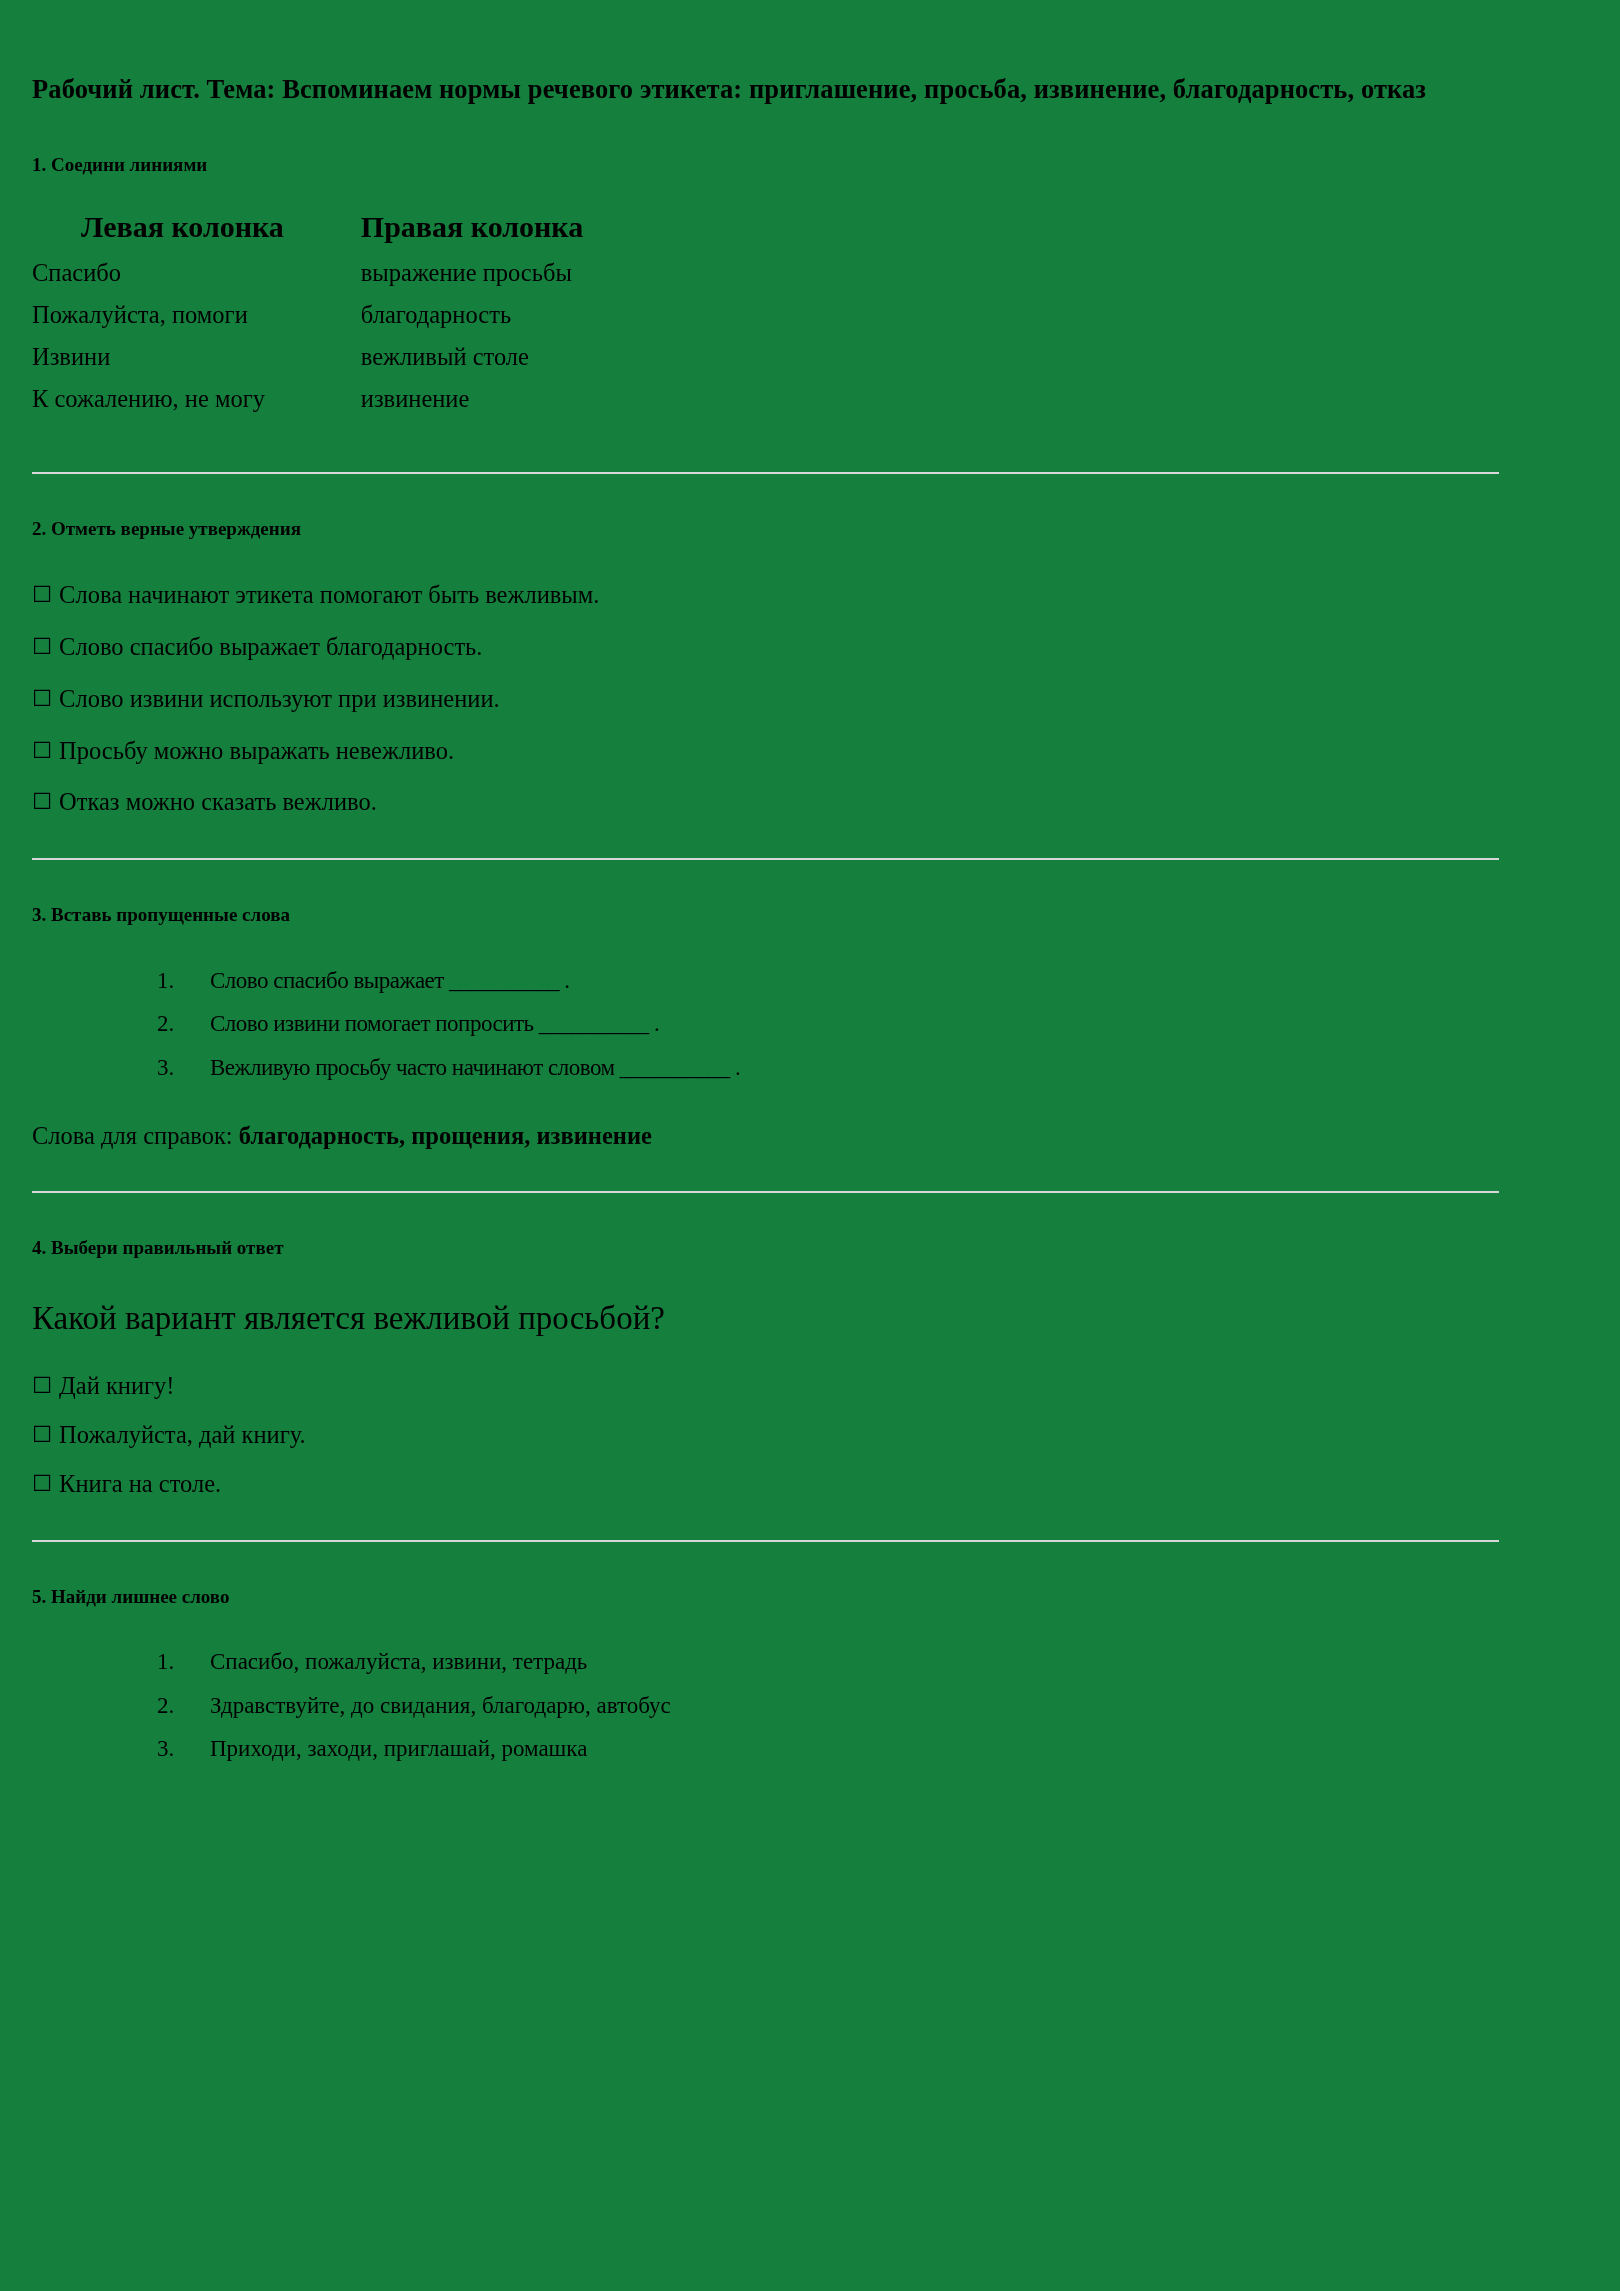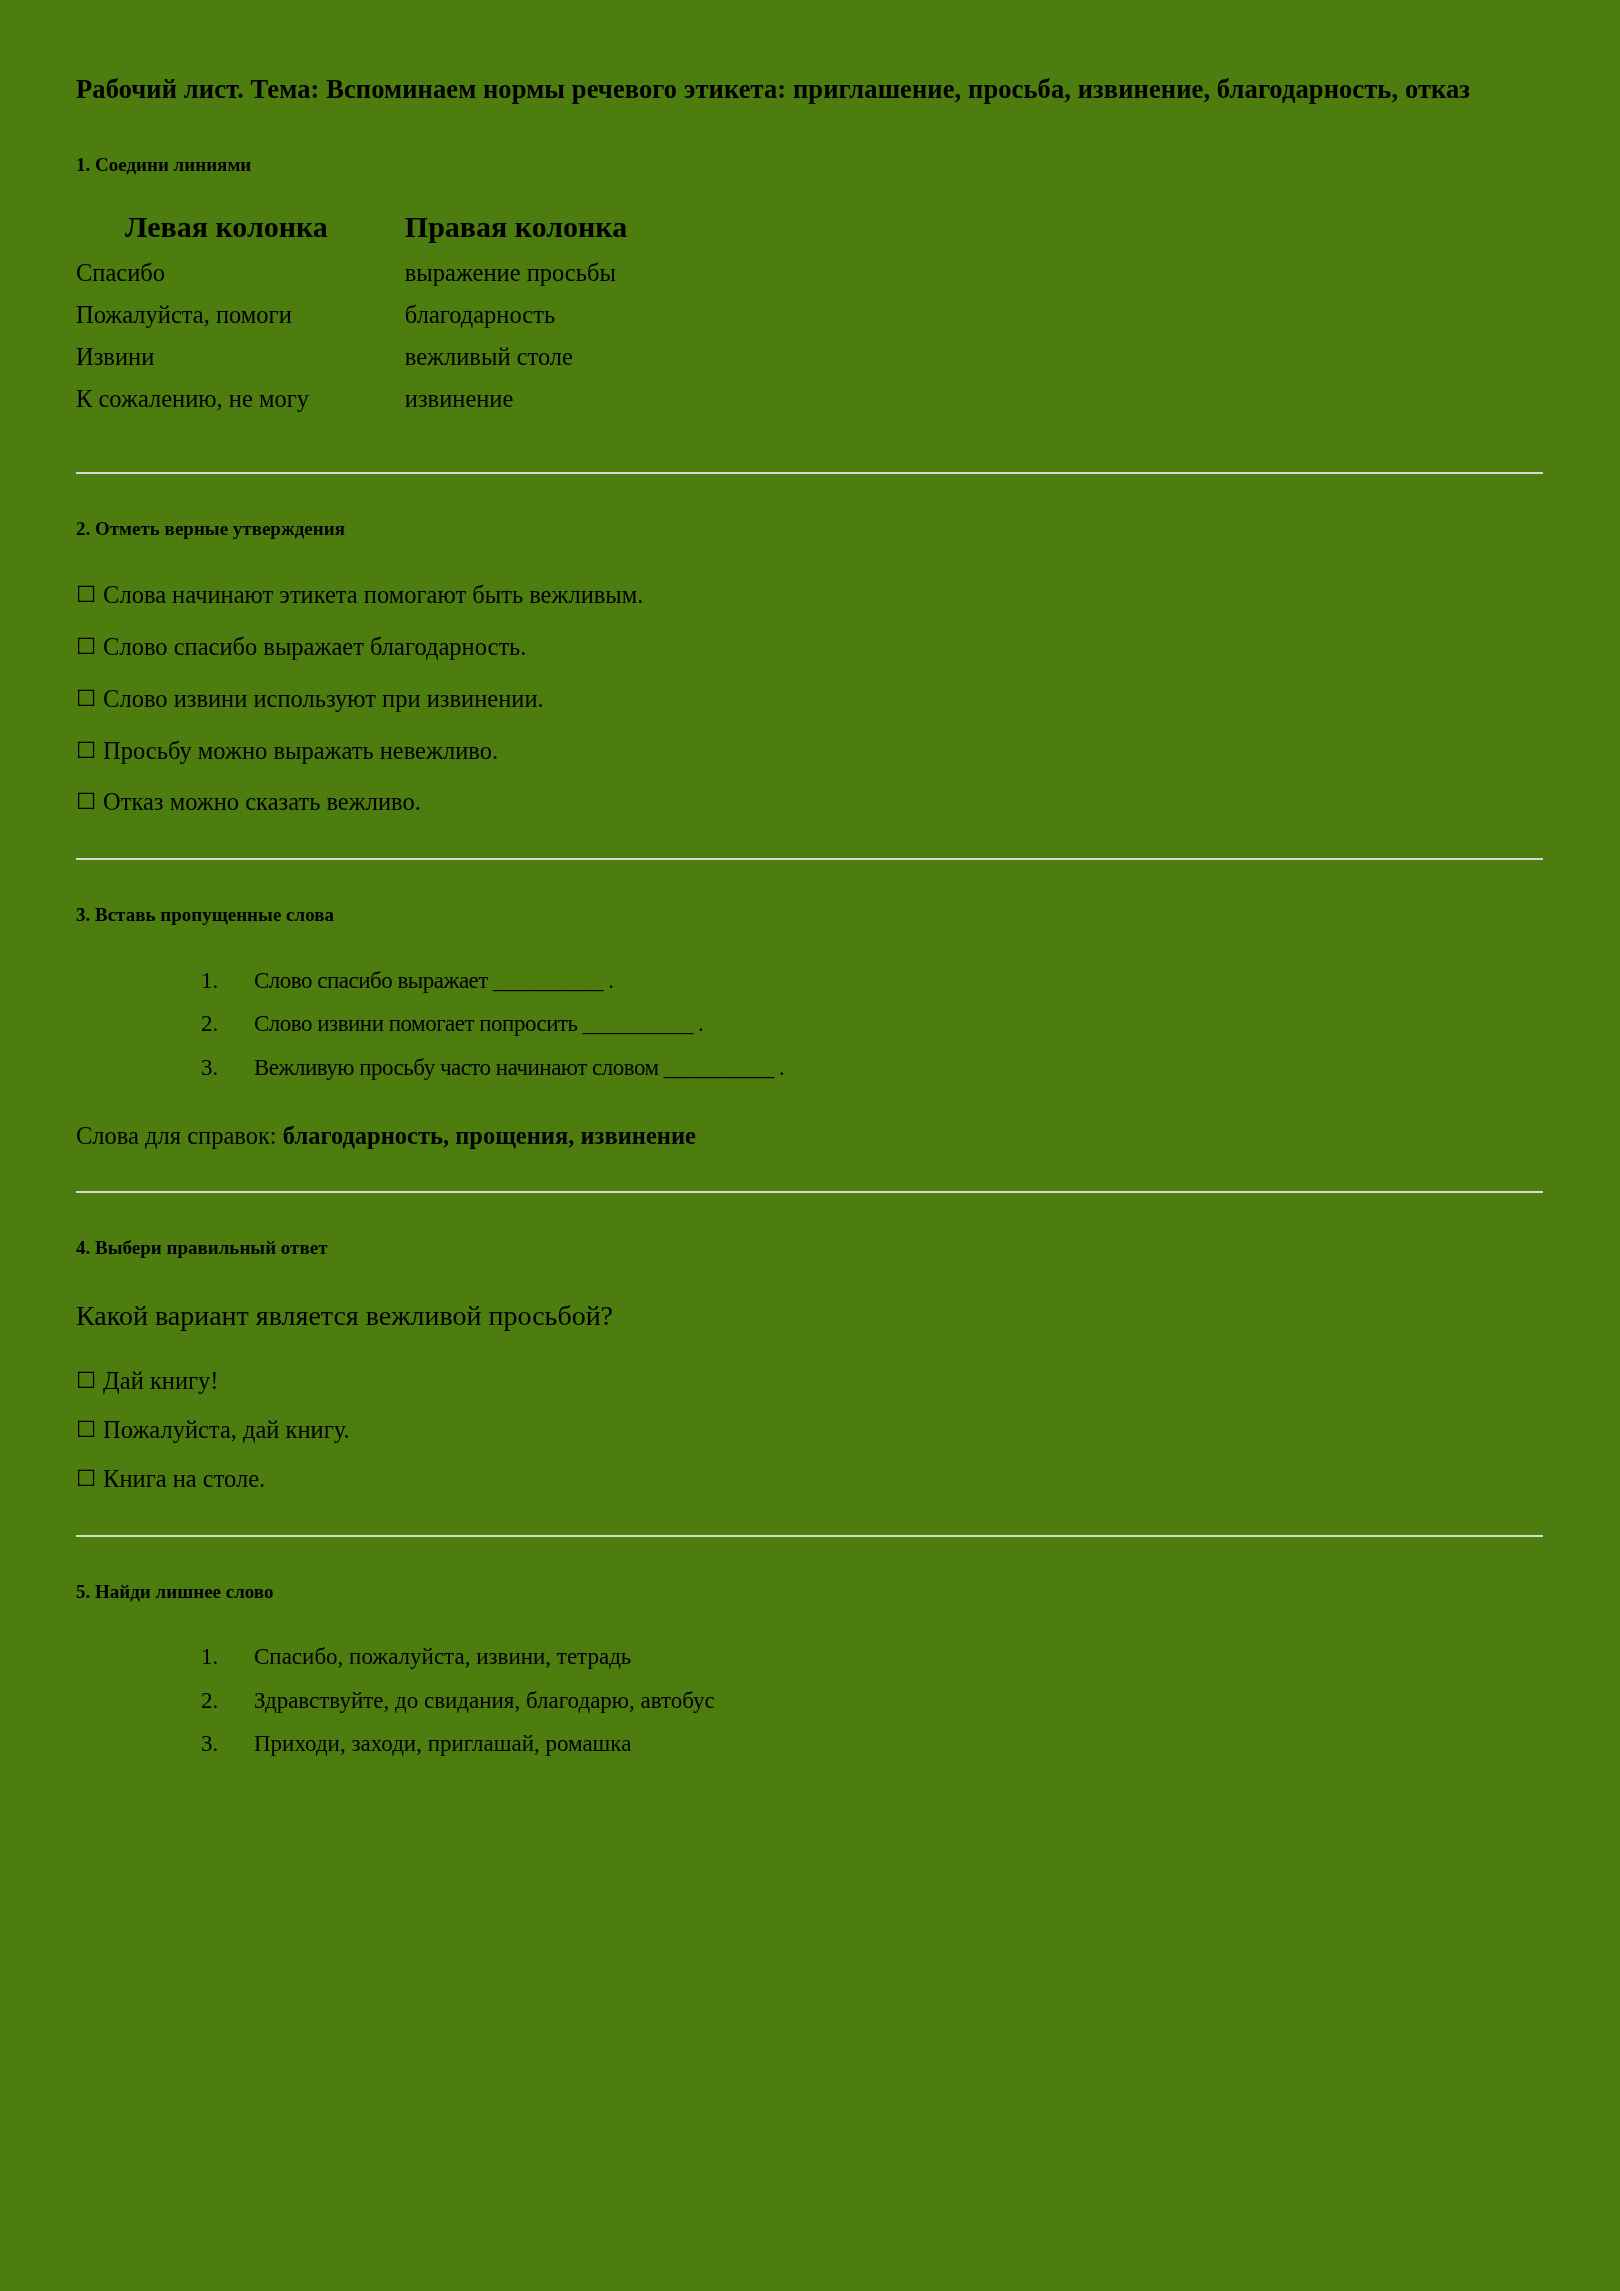--- a/index.html
+++ b/index.html
@@ -12,22 +12,22 @@
     width: 1620px;
     min-height: 2292px;
     font-family: "Liberation Serif", "DejaVu Serif", serif;
     color: #000000;
     -webkit-font-smoothing: antialiased;
   }
   .page {
     width: 1620px;
     min-height: 2292px;
     box-sizing: border-box;
-    padding: 71px 76px 59px 76px;
-    background: #4d7c0f;
+    padding: 71px 76px 59px 32px;
+    background: #15803d;
   }
 
   
   .doc-title {
     font-weight: bold;
     font-size: 26.5px;
     line-height: 1.38;
     margin: 0 0 45px 0;
     letter-spacing: 0.1px;
     max-width: 1451px;
@@ -121,21 +121,21 @@
   }
 
   .reference-line {
     font-size: 24.5px;
     line-height: 1.0;
     margin: 45px 0 0 0;
   }
   .reference-line b { font-weight: bold; }
 
   .question-line {
-    font-size: 28px;
+    font-size: 33px;
     line-height: 1.0;
     margin: 41px 0 0 0;
   }
 
   .check-list.tight { margin-top: 39px; }
   .check-list.tight li { margin-bottom: 24.5px; }
 
   .section { margin: 0; }
 </style>
 </head>

